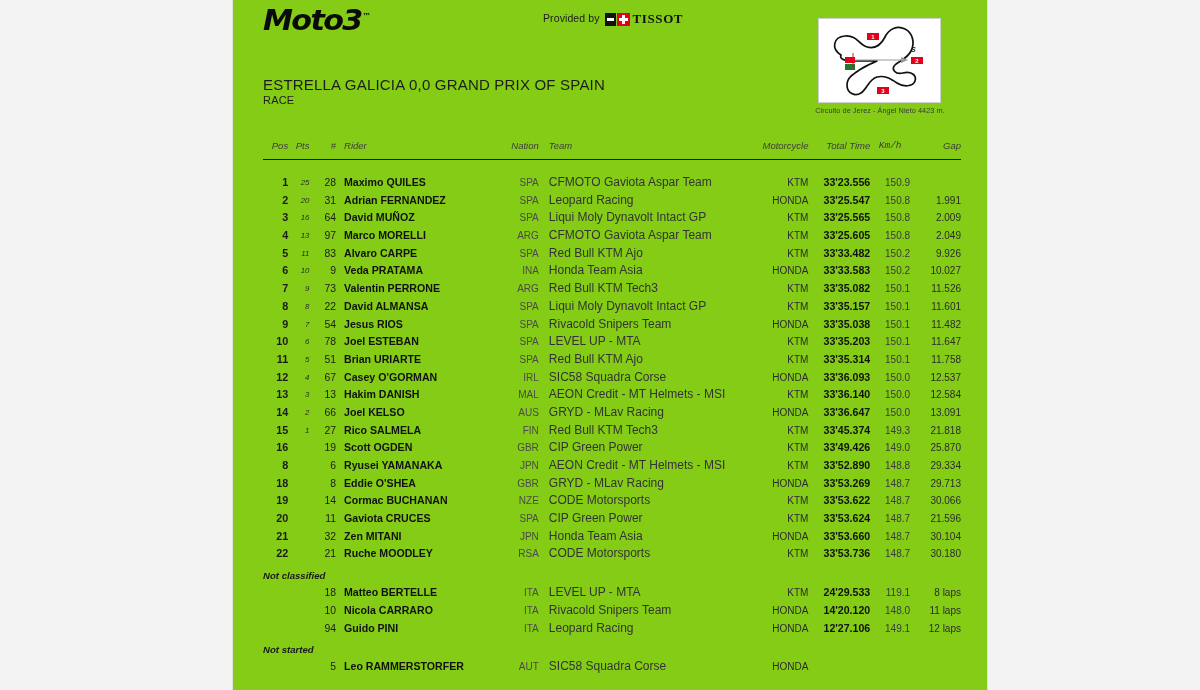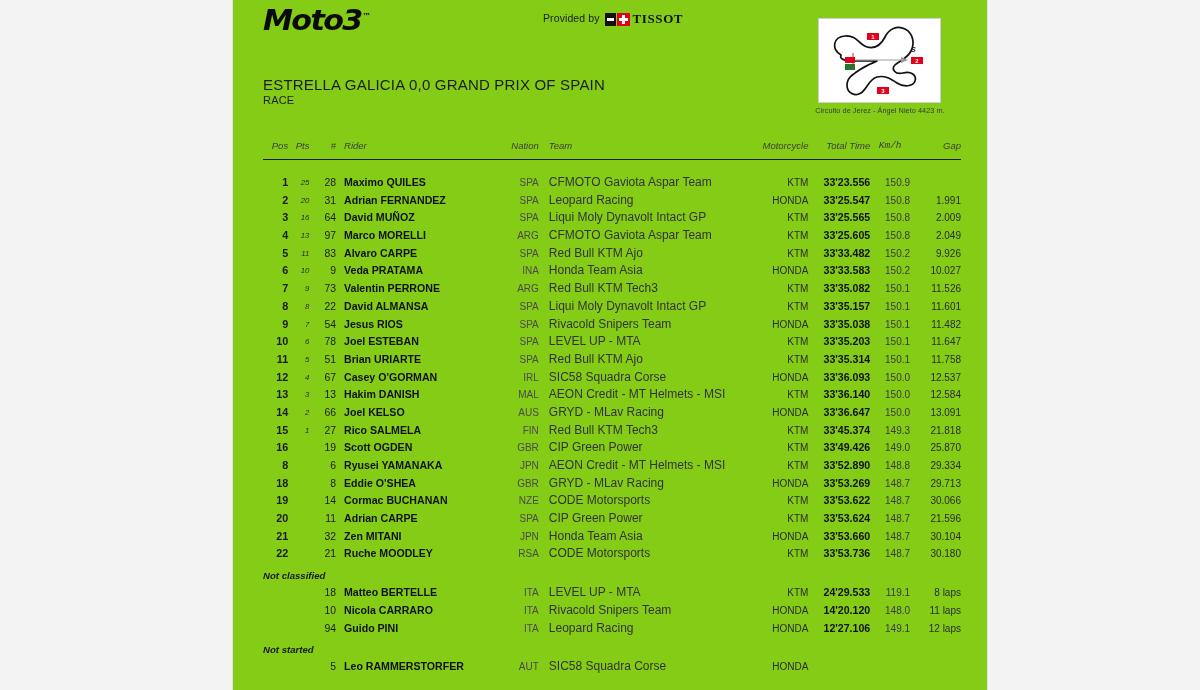--- a/index.html
+++ b/index.html
@@ -546,21 +546,21 @@
               <td class="c-team">CODE Motorsports</td>
               <td class="c-moto">KTM</td>
               <td class="c-time">33'53.622</td>
               <td class="c-kmh">148.7</td>
               <td class="c-gap">30.066</td>
             </tr>
             <tr>
               <td class="c-pos">20</td>
               <td class="c-pts"></td>
               <td class="c-num">11</td>
-              <td class="c-rider">Adrian CARPE</td>
+              <td class="c-rider">Gaviota CRUCES</td>
               <td class="c-nat">SPA</td>
               <td class="c-team">CIP Green Power</td>
               <td class="c-moto">KTM</td>
               <td class="c-time">33'53.624</td>
               <td class="c-kmh">148.7</td>
               <td class="c-gap">21.596</td>
             </tr>
             <tr>
               <td class="c-pos">21</td>
               <td class="c-pts"></td>

